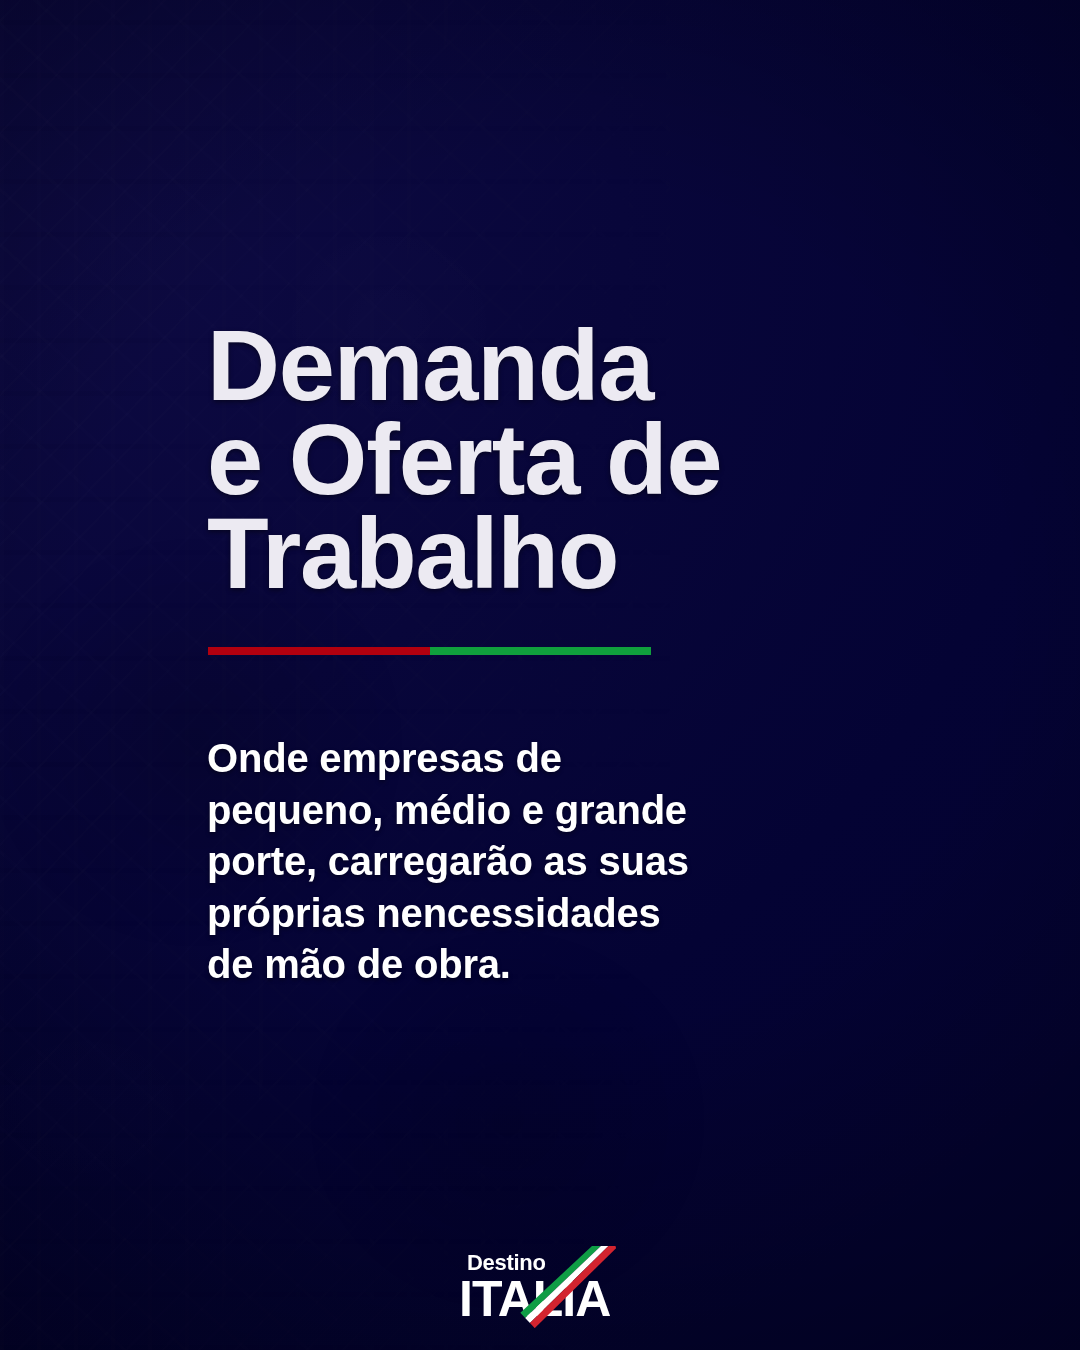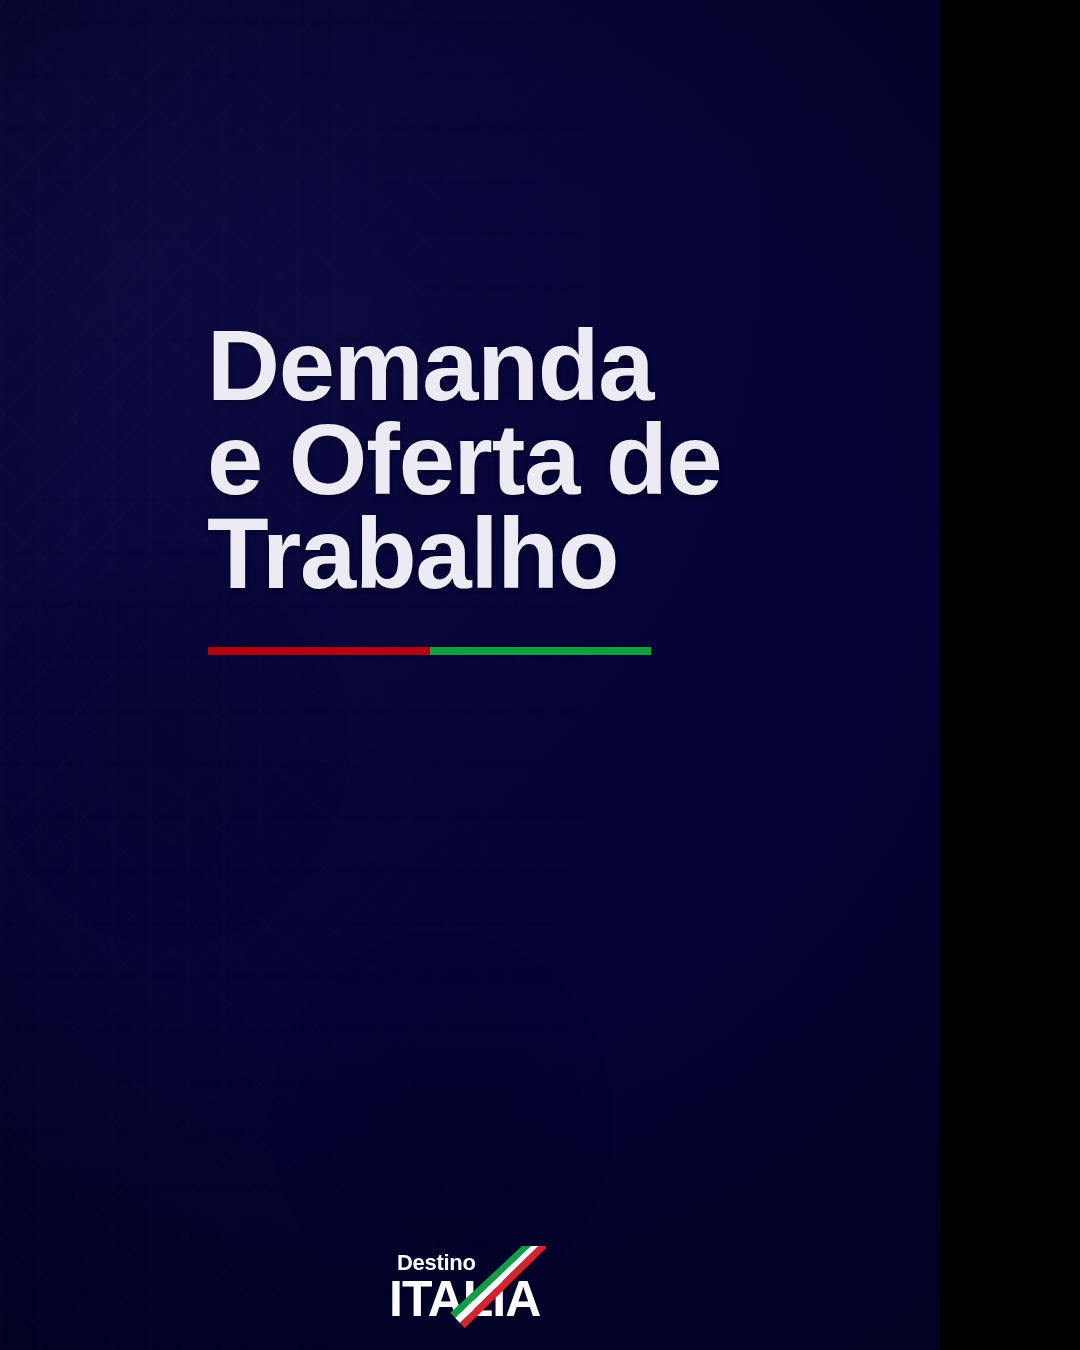--- a/index.html
+++ b/index.html
@@ -6,21 +6,21 @@
     margin: 0;
     padding: 0;
     background: #000;
   }
   body {
     font-family: "Liberation Sans", sans-serif;
   }
 
   .canvas {
     position: relative;
-    width: 940px;
+    width: 1080px;
     height: 1350px;
     overflow: hidden;
     background: #a21caf;
   }
 
   
   .bg-base {
     position: absolute;
     inset: 0;
     background:
@@ -155,20 +155,25 @@
 
     <h1 class="headline">Demanda
 e Oferta de
 Trabalho</h1>
 
     <div class="divider">
       <span class="divider-red"></span>
       <span class="divider-green"></span>
     </div>
 
+    <p class="subcopy">Onde empresas de
+pequeno, médio e grande
+porte, carregarão as suas
+próprias nencessidades
+de mão de obra.</p>
 
   </div>
 
   <div class="logo">
     <svg viewBox="0 0 230 82" xmlns="http://www.w3.org/2000/svg" aria-hidden="true">
       <defs>
         <clipPath id="swooshClip">
           <polygon points="86,62 150,2 168,2 104,62"></polygon>
         </clipPath>
       </defs>

